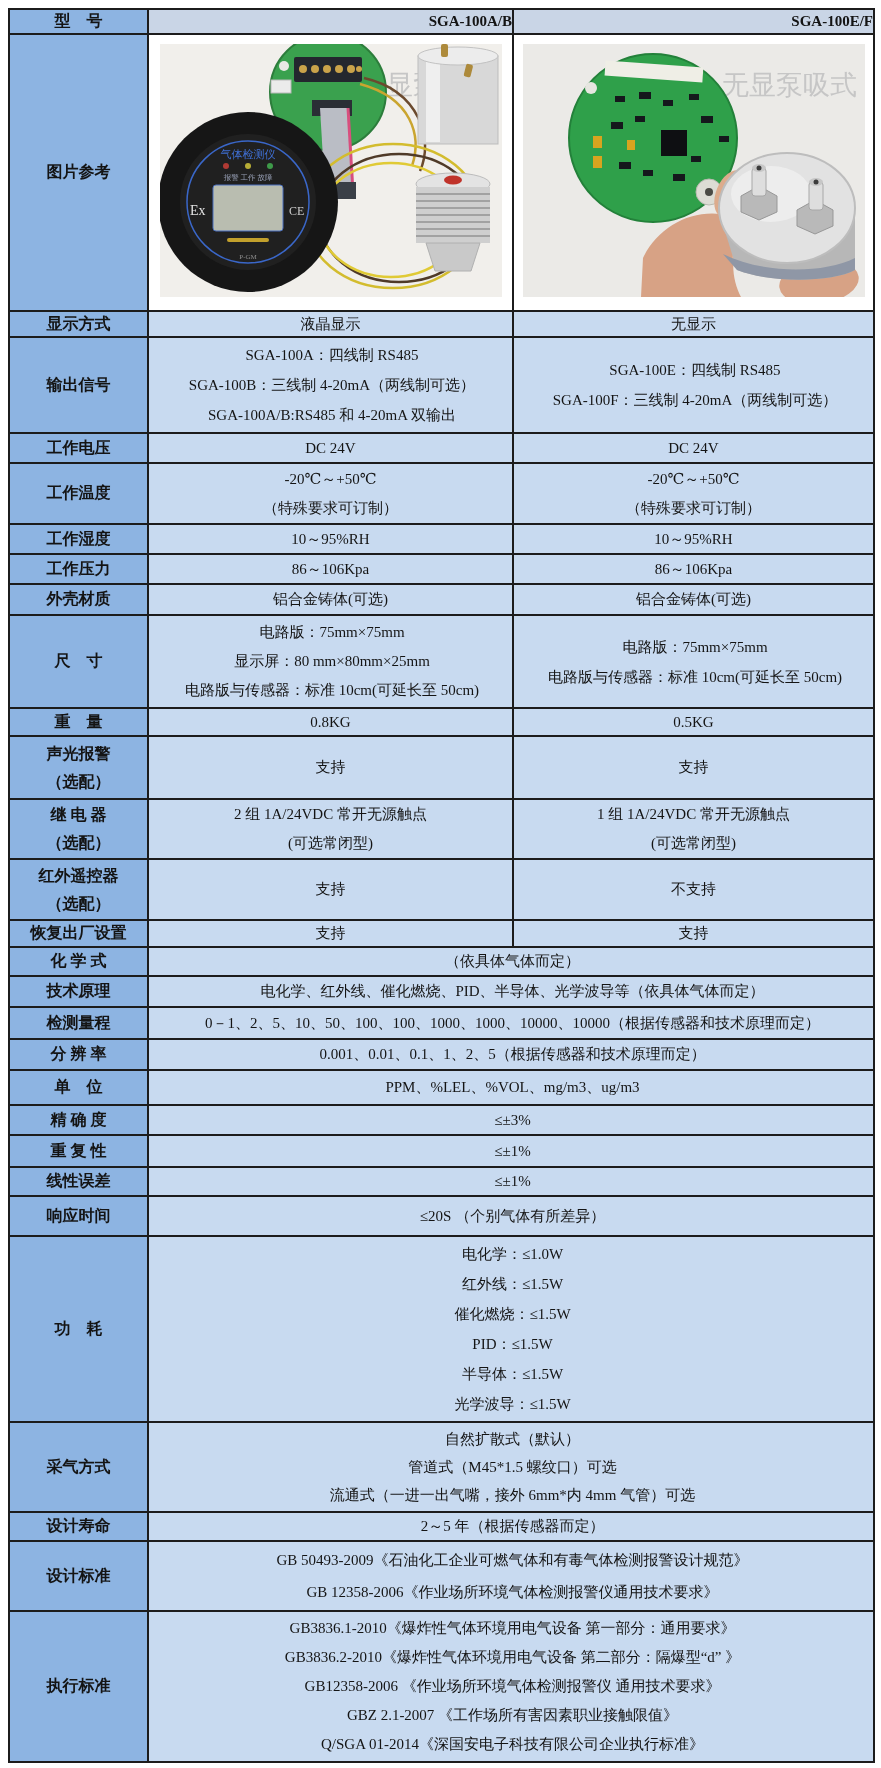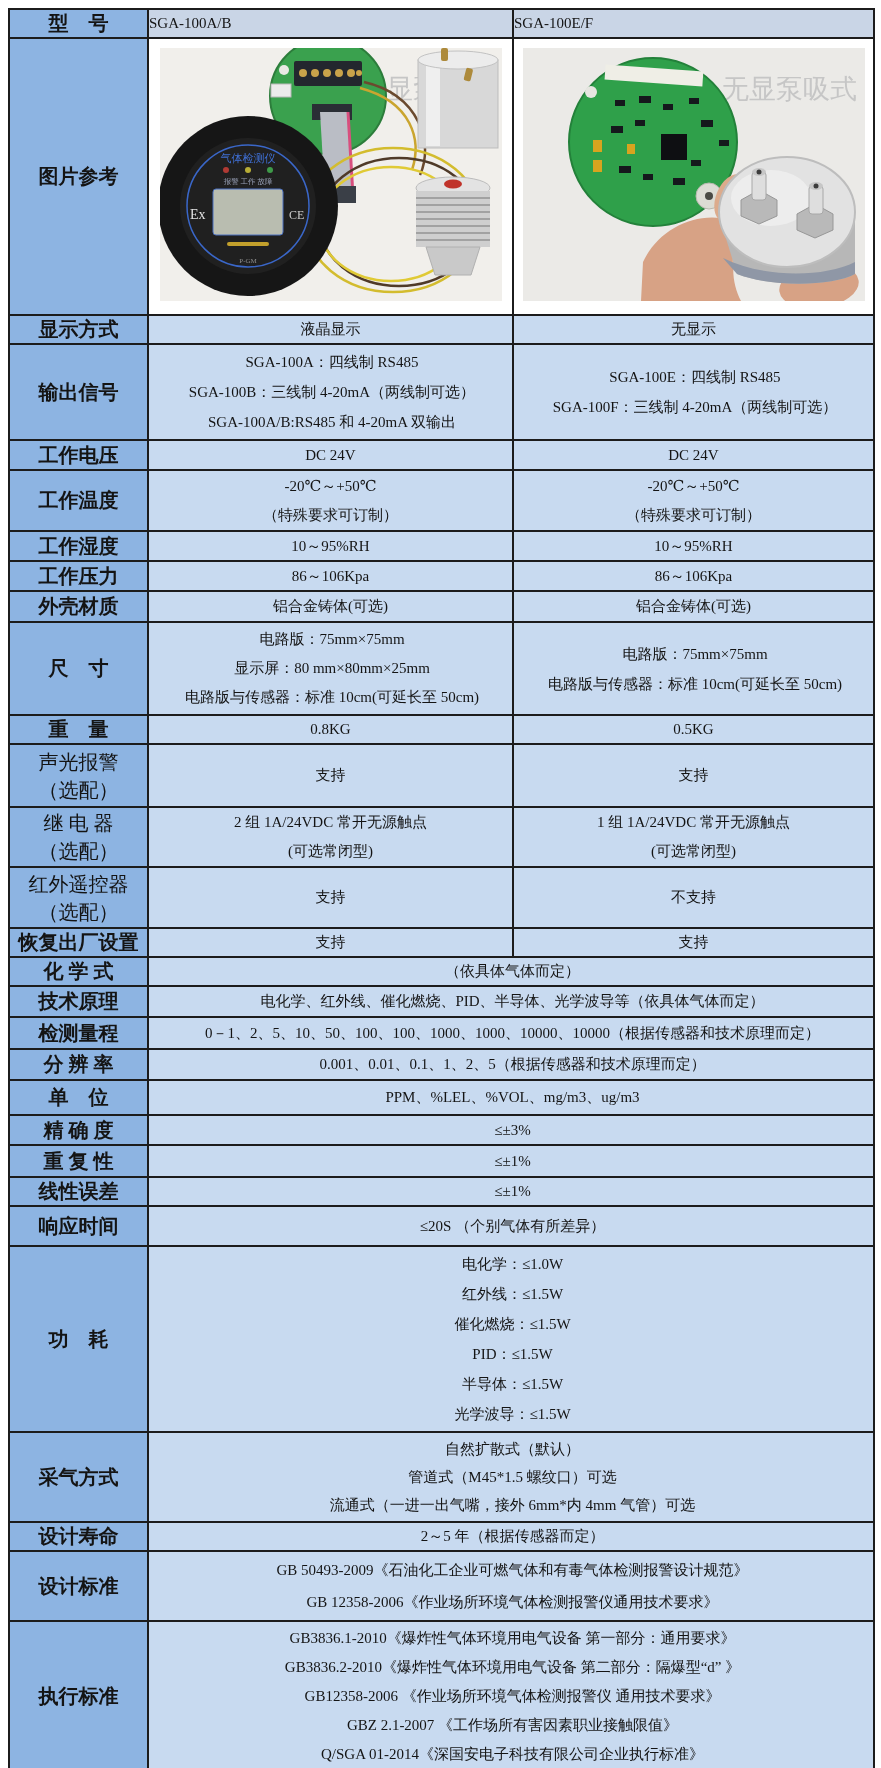--- a/index.html
+++ b/index.html
@@ -1,30 +1,30 @@
 <!DOCTYPE html>
 <html><head>
 <meta charset="utf-8">
 <style>
   *{box-sizing:border-box;margin:0;padding:0}
   html,body{width:881px;background:#fff;font-family:"Liberation Serif","DejaVu Serif",serif;}
   body{height:1768px;overflow:hidden;}
   .wrap{padding:8px;}
   table.t{border-collapse:collapse;table-layout:fixed;width:865px;font-size:15px;color:#141414;}
   .t th,.t td{border:2px solid #1c1c1c;vertical-align:middle;overflow:hidden;}
-  .t th{background:#8db4e2;font-weight:bold;text-align:center;padding:0 2px;font-size:20px;margin-top:48px;}
+  .t th{background:#8db4e2;font-weight:bold;text-align:center;padding:0 2px;font-size:16px;margin-top:48px;}
   .t td{background:#c8daf0;}
-  tr.hdr td{background:#c9d5e6;font-weight:normal;text-align:left;}
+  tr.hdr td{background:#c9d5e6;font-weight:bold;text-align:right;}
   td.c{text-align:center;}
   td.l{text-align:center;padding:2px 8px 2px 11px;}
   td.ml div{line-height:30px;}
   td.lh28 div{line-height:28px;}
   td.lh29 div{line-height:29px;}
   td.lh32 div{line-height:32px;}
-  th div.l2{line-height:28px;font-weight:normal;}
+  th div.l2{line-height:28px;font-weight:bold;}
   td.imgcell{background:#fff;text-align:center;padding:9px 0 9px 0;}
   svg text{font-family:"Liberation Serif","DejaVu Serif",serif;}
   .wm{font-size:27px;fill:#c6c6c6;}
 </style>
 </head>
 <body>
 
 <div class="wrap">
 <table class="t">
 <colgroup>

